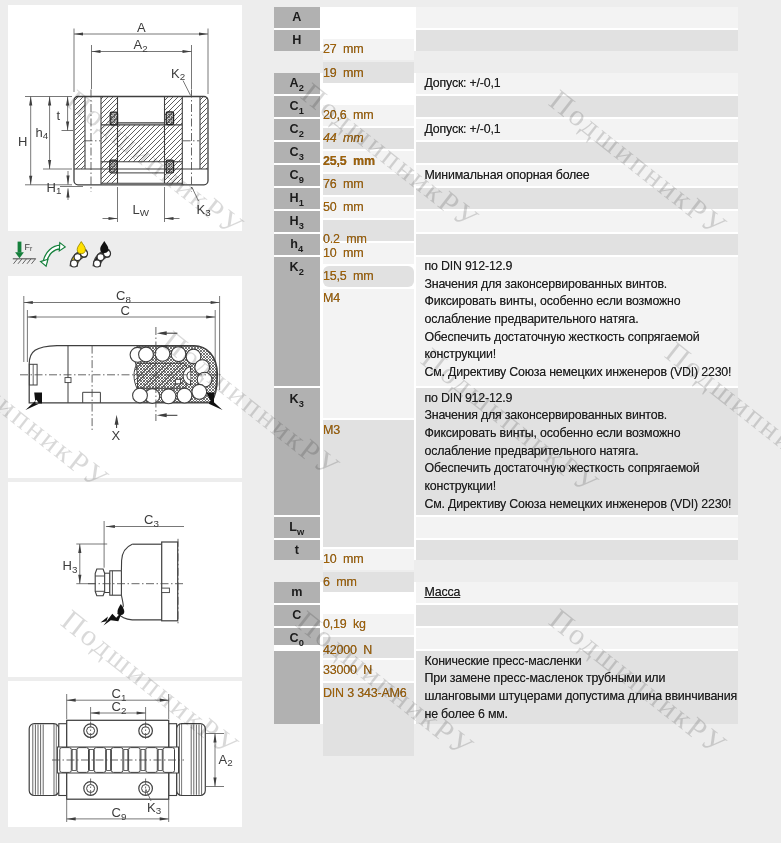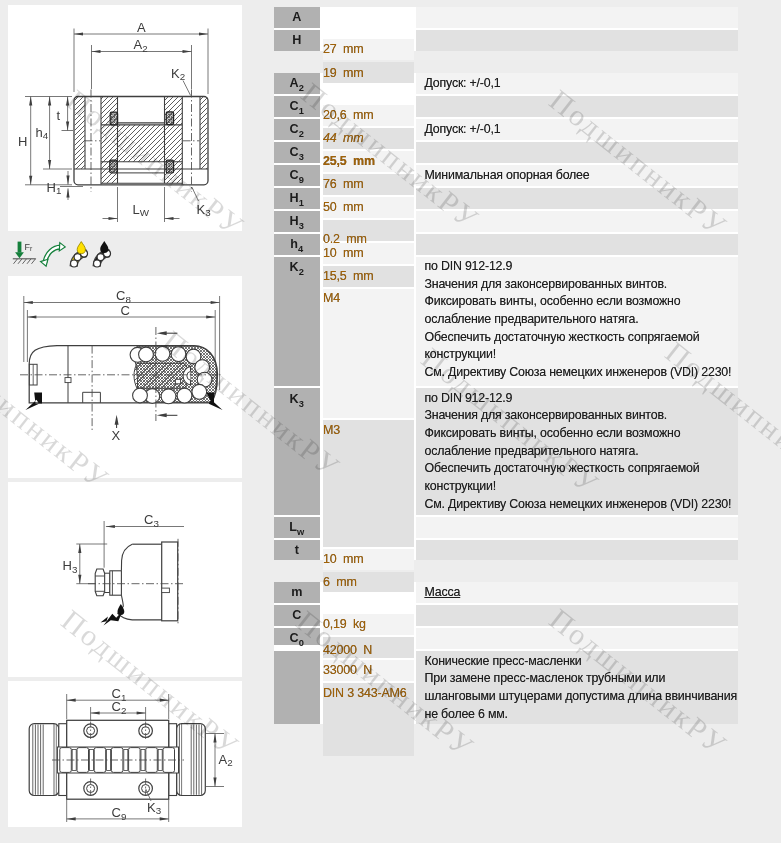--- a/index.html
+++ b/index.html
@@ -82,21 +82,21 @@
 </div>
 
 <div class="row" style="top:210.72px;height:21.0px;">
 <div class="hc" style="height:21.0px;line-height:19.8px;padding-top:1.2px;">H<sub>3</sub></div>
 <div class="vc cell-l" style="height:21.0px;line-height:19.8px;padding-top:1.2px;">10&nbsp;&nbsp;mm</div>
 <div class="dc cell-l" style="height:21.0px;line-height:19.8px;padding-top:1.2px;"></div>
 </div>
 
 <div class="row" style="top:233.69px;height:21.0px;">
 <div class="hc" style="height:21.0px;line-height:19.8px;padding-top:1.2px;">h<sub>4</sub></div>
-<div class="vc cell-d" style="height:21.0px;line-height:19.8px;padding-top:1.2px;">15,5&nbsp;&nbsp;mm</div>
+<div class="vc cell-d" style="height:21.0px;line-height:19.8px;padding-top:1.2px;border-radius:6px;">15,5&nbsp;&nbsp;mm</div>
 <div class="dc cell-d" style="height:21.0px;line-height:19.8px;padding-top:1.2px;"></div>
 </div>
 
 <div class="row" style="top:256.66px;height:129.3px;">
 <div class="hc" style="height:129.3px;line-height:19.8px;padding-top:1.2px;">K<sub>2</sub></div>
 <div class="vc cell-l" style="height:129.3px;line-height:17.7px;padding-top:1.2px;">M4</div>
 <div class="dc cell-l" style="height:129.3px;line-height:17.7px;padding-top:1.2px;">по DIN 912-12.9<br>Значения для законсервированных винтов.<br>Фиксировать винты, особенно если возможно<br>ослабление предварительного натяга.<br>Обеспечить достаточную жесткость сопрягаемой<br>конструкции!<br>См. Директиву Союза немецких инженеров (VDI) 2230!</div>
 </div>
 
 <div class="row" style="top:388.4px;height:126.3px;">

